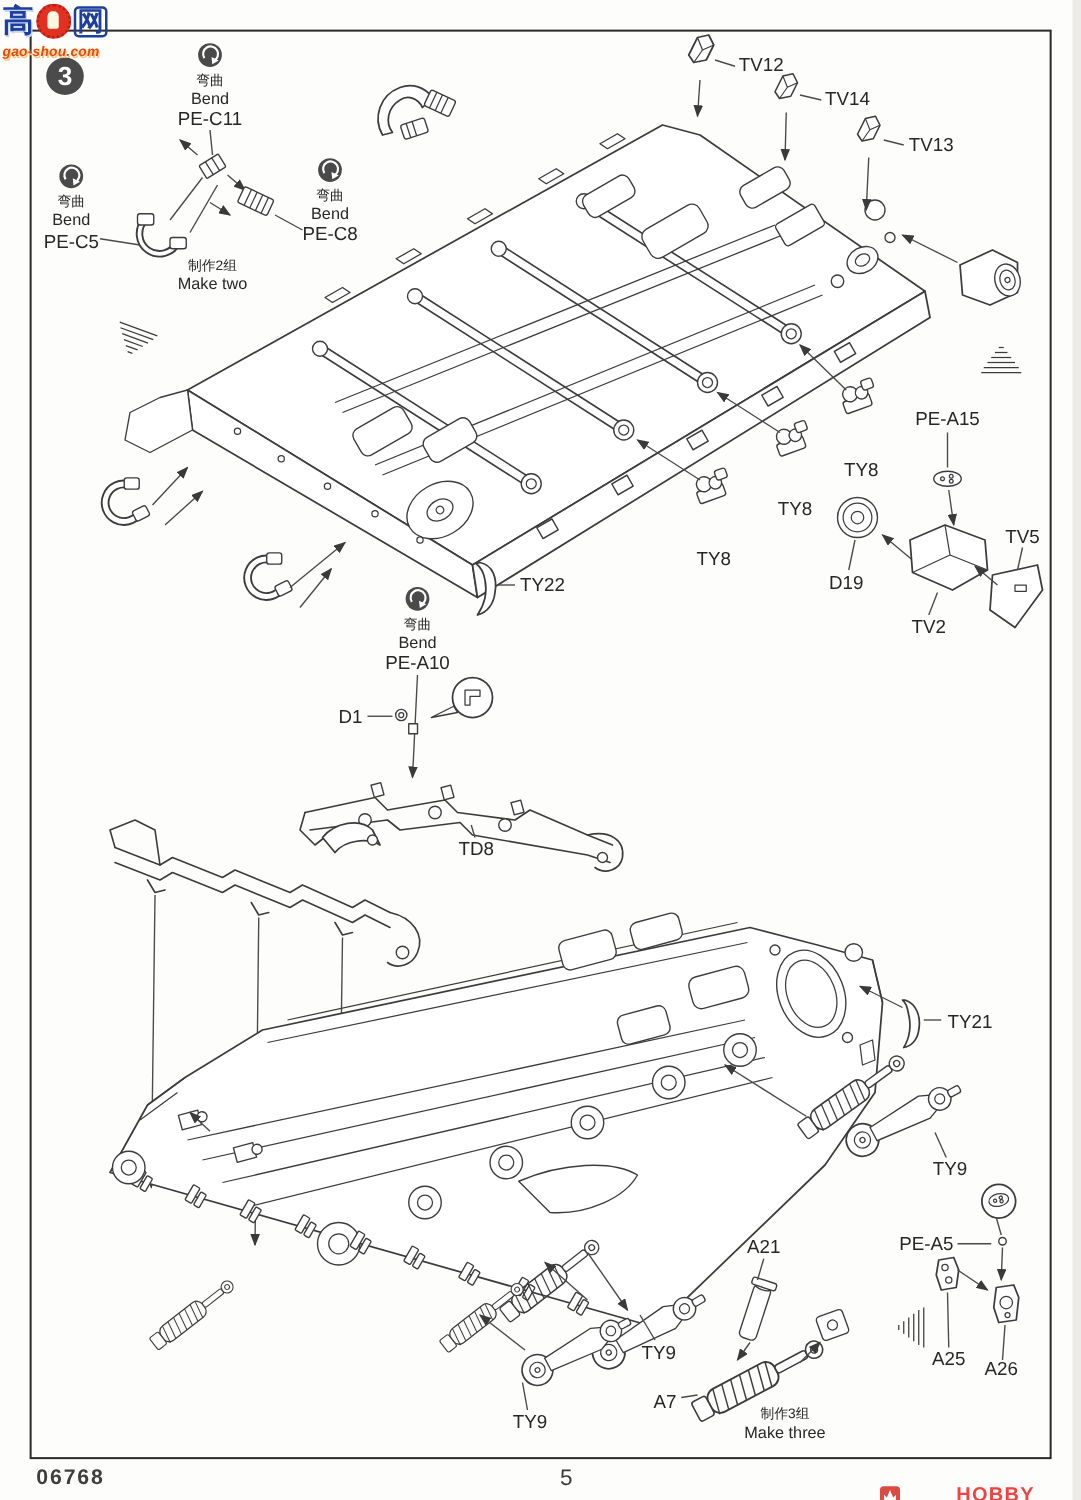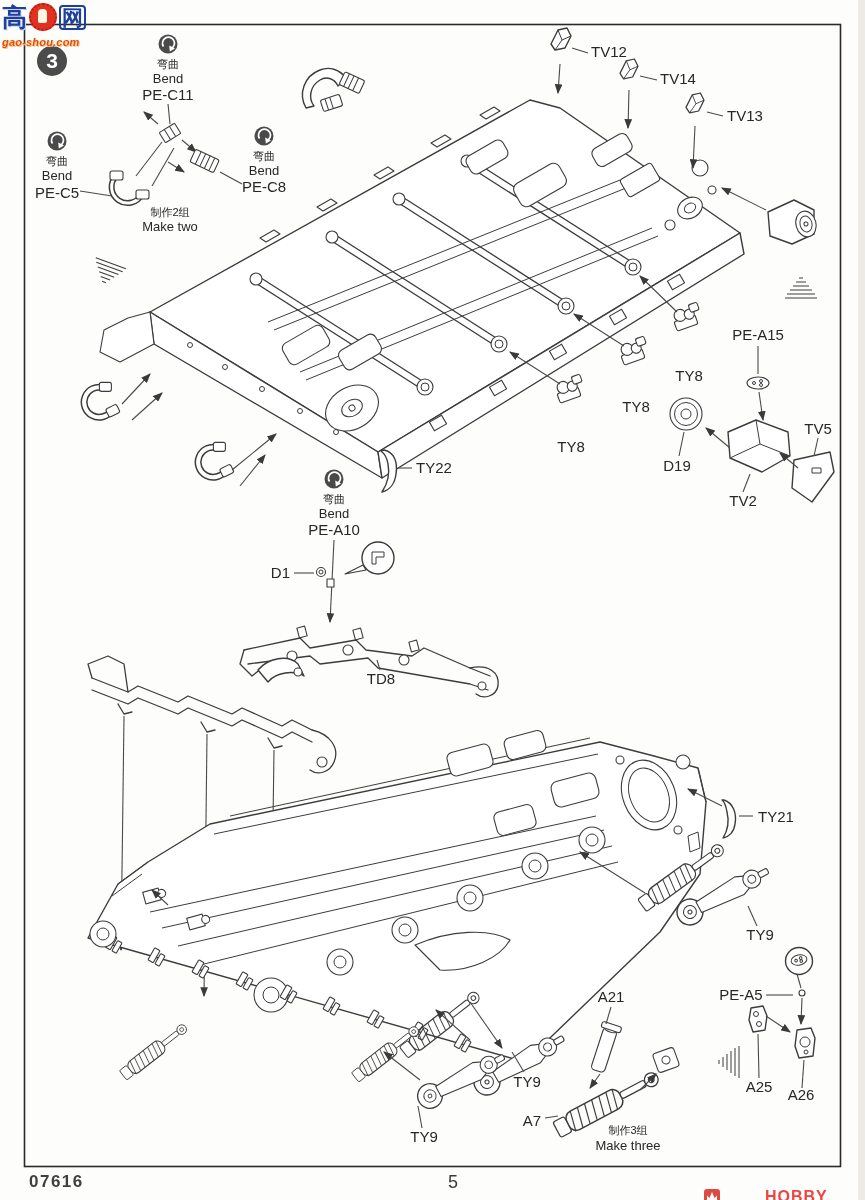--- a/index.html
+++ b/index.html
@@ -529,21 +529,21 @@
 <div class="watermark">
   <div class="wm-row">
     <span class="wm-cn">高</span>
     <span class="wm-gear"></span>
     <span class="wm-cn2">网</span>
   </div>
   <div class="wm-url">gao-shou.com</div>
 </div>
 
 
-<div class="kitno">07616</div>
+<div class="kitno">06768</div>
 <div class="pageno">5</div>
 <div class="hs-logo">
   <span class="hs-icon"></span>
   <span class="hs-hobby">HOBBY</span>
   <span class="hs-search">SEARCH</span>
 </div>
 
 </div>
 
 </body></html>

